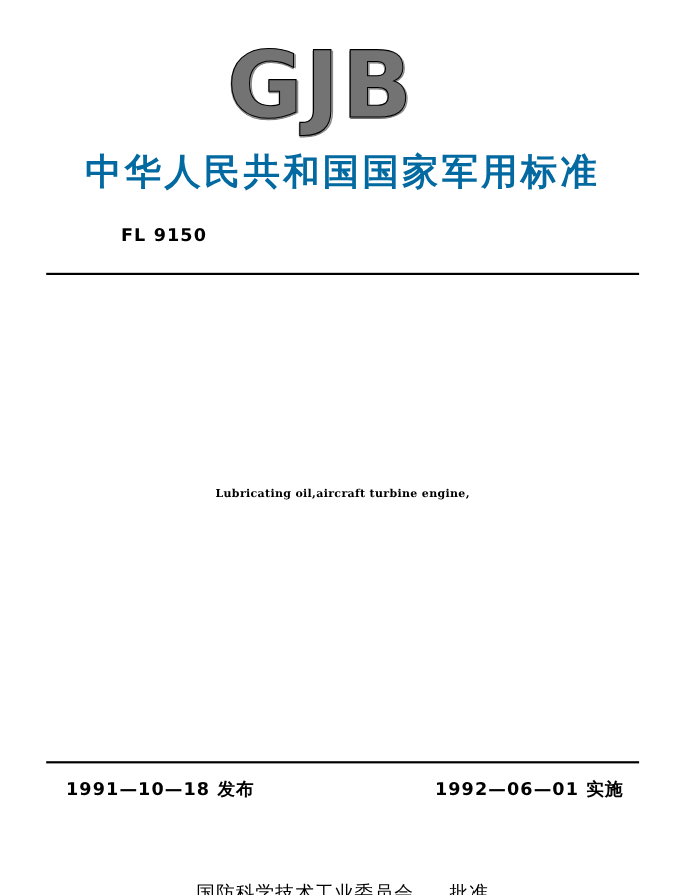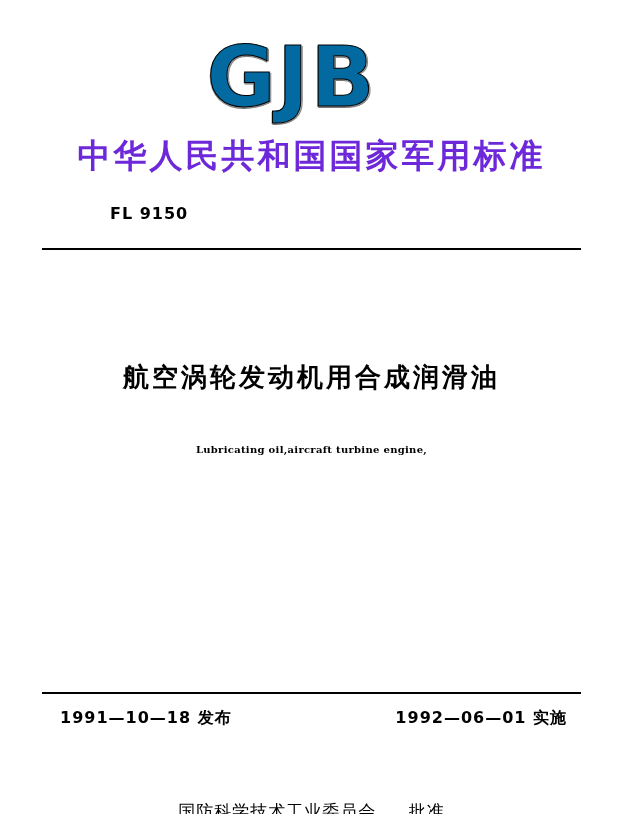--- a/index.html
+++ b/index.html
@@ -33,40 +33,40 @@
     text-align: center;
   }
   .gjb {
     display: inline-block;
     font-family: "DejaVu Sans", sans-serif;
     font-weight: bold;
     font-size: 84px;
     line-height: 86px;
     letter-spacing: 2px;
     margin-right: 40px;
-    color: #0369a1;
+    color: #737373;
     -webkit-text-stroke: 1px #000;
     text-shadow:
       1px 0 0 #bbb,
       2px 1px 0 #888,
       -1px 1px 0 #999,
       0 2px 0 #777;
   }
 
   
   .nat-title {
     position: absolute;
     top: 134px;
     width: 100%;
     text-align: center;
     font-family: "DejaVu Sans", sans-serif;
     font-weight: bold;
     font-size: 33px;
     letter-spacing: 3px;
-    color: #6d28d9;
+    color: #0369a1;
   }
 
   
   .code-row {
     position: absolute;
     top: 204px;
     left: 45px;
     right: 45px;
     display: flex;
     justify-content: space-between;
@@ -157,21 +157,20 @@
   </div>
 
   <div class="nat-title">中华人民共和国国家军用标准</div>
 
   <div class="code-row">
     <span class="fl">FL 9150</span>
   </div>
 
   <div class="rule rule-top"></div>
 
-  <div class="doc-title">航空涡轮发动机用合成润滑油</div>
 
   <div class="doc-title-en">
     <div>Lubricating oil,aircraft turbine engine,</div>
   </div>
 
   <div class="rule rule-bottom"></div>
 
   <div class="date-row">
     <span class="issue">1991—10—18 发布</span>
     <span class="effective">1992—06—01 实施</span>

